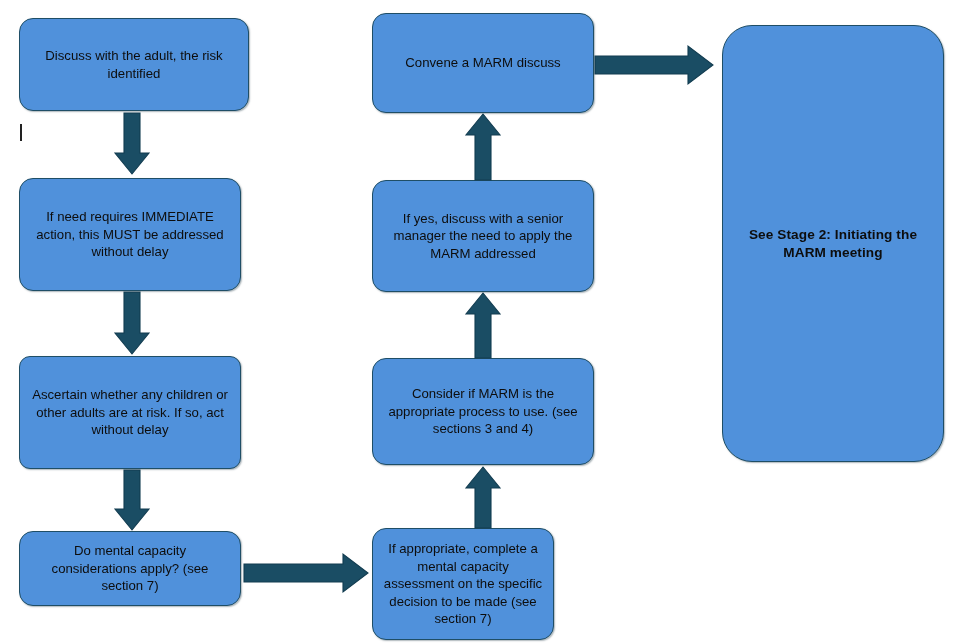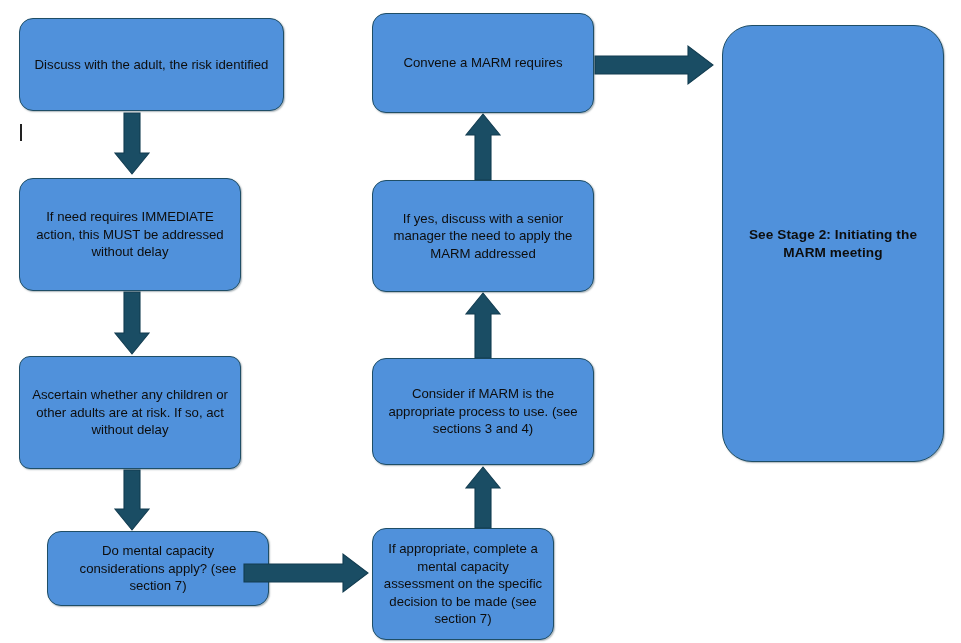--- a/index.html
+++ b/index.html
@@ -61,21 +61,21 @@
     position: absolute;
     width: 1.6px;
     background: #222222;
   }
 </style>
 </head>
 <body>
 
 <div id="canvas">
 
-  <div class="node" style="left:19px; top:18px; width:265px; height:93px;">
+  <div class="node" style="left:19px; top:18px; width:230px; height:93px;">
     <span class="node-text">Discuss with the adult, the risk identified</span>
   </div>
 
   <div class="caret" style="left:20px; top:124px; height:17px;"></div>
 
   <div class="arrow" style="left:110px; top:113px; width:44px; height:63px;">
     <svg width="44" height="63" viewBox="0 0 44 63" aria-hidden="true">
       <polygon class="arrow-shape" points="14,0 30,0 30,40 39,40 22,61 5,40 14,40"></polygon>
     </svg>
   </div>
@@ -93,21 +93,21 @@
   <div class="node" style="left:19px; top:356px; width:222px; height:113px;border-radius:11px;">
     <span class="node-text">Ascertain whether any children or other adults are at risk. If so, act without delay</span>
   </div>
 
   <div class="arrow" style="left:110px; top:470px; width:44px; height:62px;">
     <svg width="44" height="62" viewBox="0 0 44 62" aria-hidden="true">
       <polygon class="arrow-shape" points="14,0 30,0 30,39 39,39 22,60 5,39 14,39"></polygon>
     </svg>
   </div>
 
-  <div class="node" style="left:19px; top:531px; width:222px; height:75px;margin-left:28px;">
+  <div class="node" style="left:19px; top:531px; width:222px; height:75px;">
     <span class="node-text">Do mental capacity considerations apply? (see section 7)</span>
   </div>
 
   <div class="arrow" style="left:244px; top:552px; width:128px; height:42px;">
     <svg width="128" height="42" viewBox="0 0 128 42" aria-hidden="true">
       <polygon class="arrow-shape" points="0,12 99,12 99,2 124,21 99,40 99,30 0,30"></polygon>
     </svg>
   </div>
 
   <div class="node" style="left:372px; top:528px; width:182px; height:112px;">
@@ -134,21 +134,21 @@
     <span class="node-text">If yes, discuss with a senior manager the need to apply the MARM addressed</span>
   </div>
 
   <div class="arrow" style="left:461px; top:112px; width:44px; height:69px;">
     <svg width="44" height="69" viewBox="0 0 44 69" aria-hidden="true">
       <polygon class="arrow-shape" points="22,2 39,23 30,23 30,68 14,68 14,23 5,23"></polygon>
     </svg>
   </div>
 
   <div class="node" style="left:372px; top:13px; width:222px; height:100px;">
-    <span class="node-text">Convene a MARM requires</span>
+    <span class="node-text">Convene a MARM discuss</span>
   </div>
 
   <div class="arrow" style="left:595px; top:44px; width:125px; height:42px;">
     <svg width="125" height="42" viewBox="0 0 125 42" aria-hidden="true">
       <polygon class="arrow-shape" points="0,12 93,12 93,2 118,21 93,40 93,30 0,30"></polygon>
     </svg>
   </div>
 
   <div class="node stage-ref" style="left:722px; top:25px; width:222px; height:437px;">
     <span class="node-text">See Stage 2: Initiating the MARM meeting</span>

